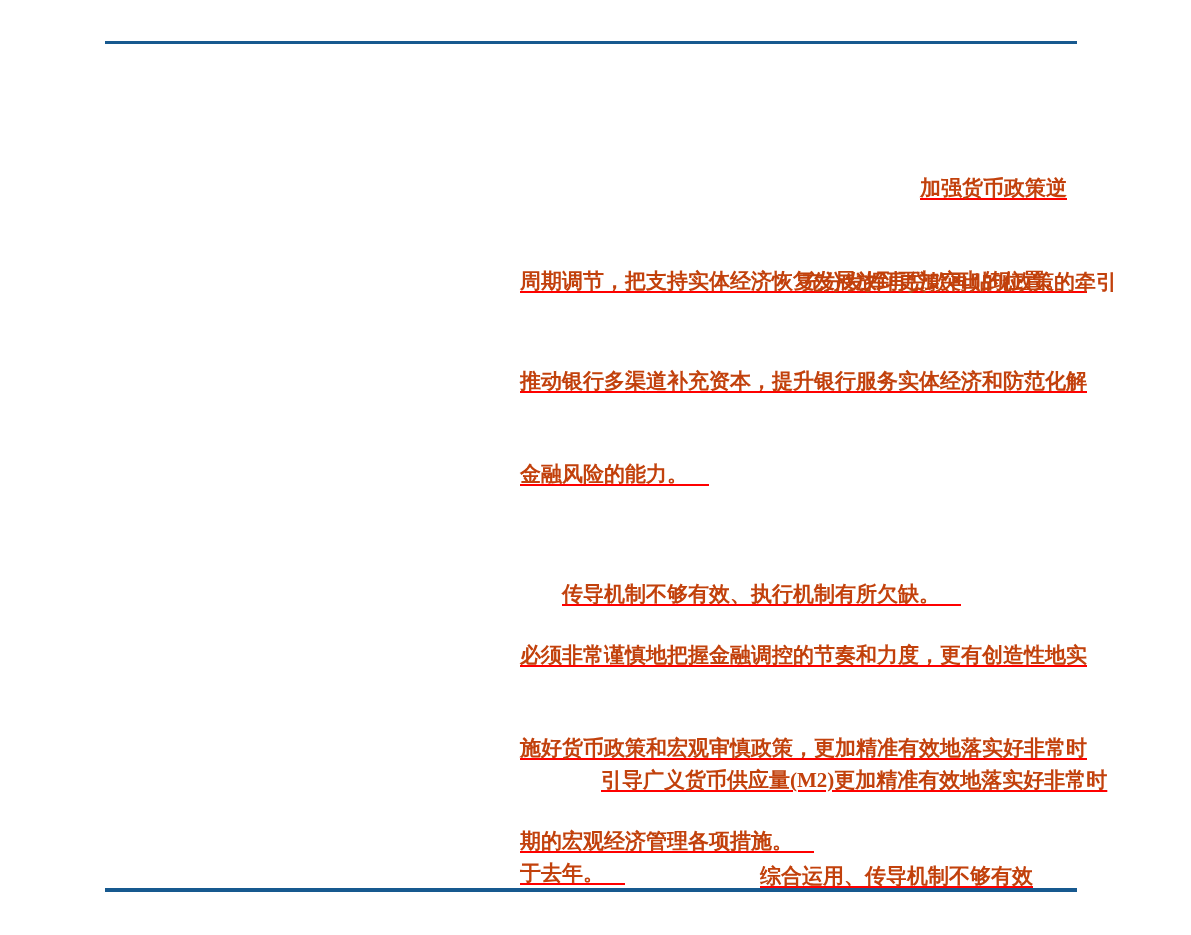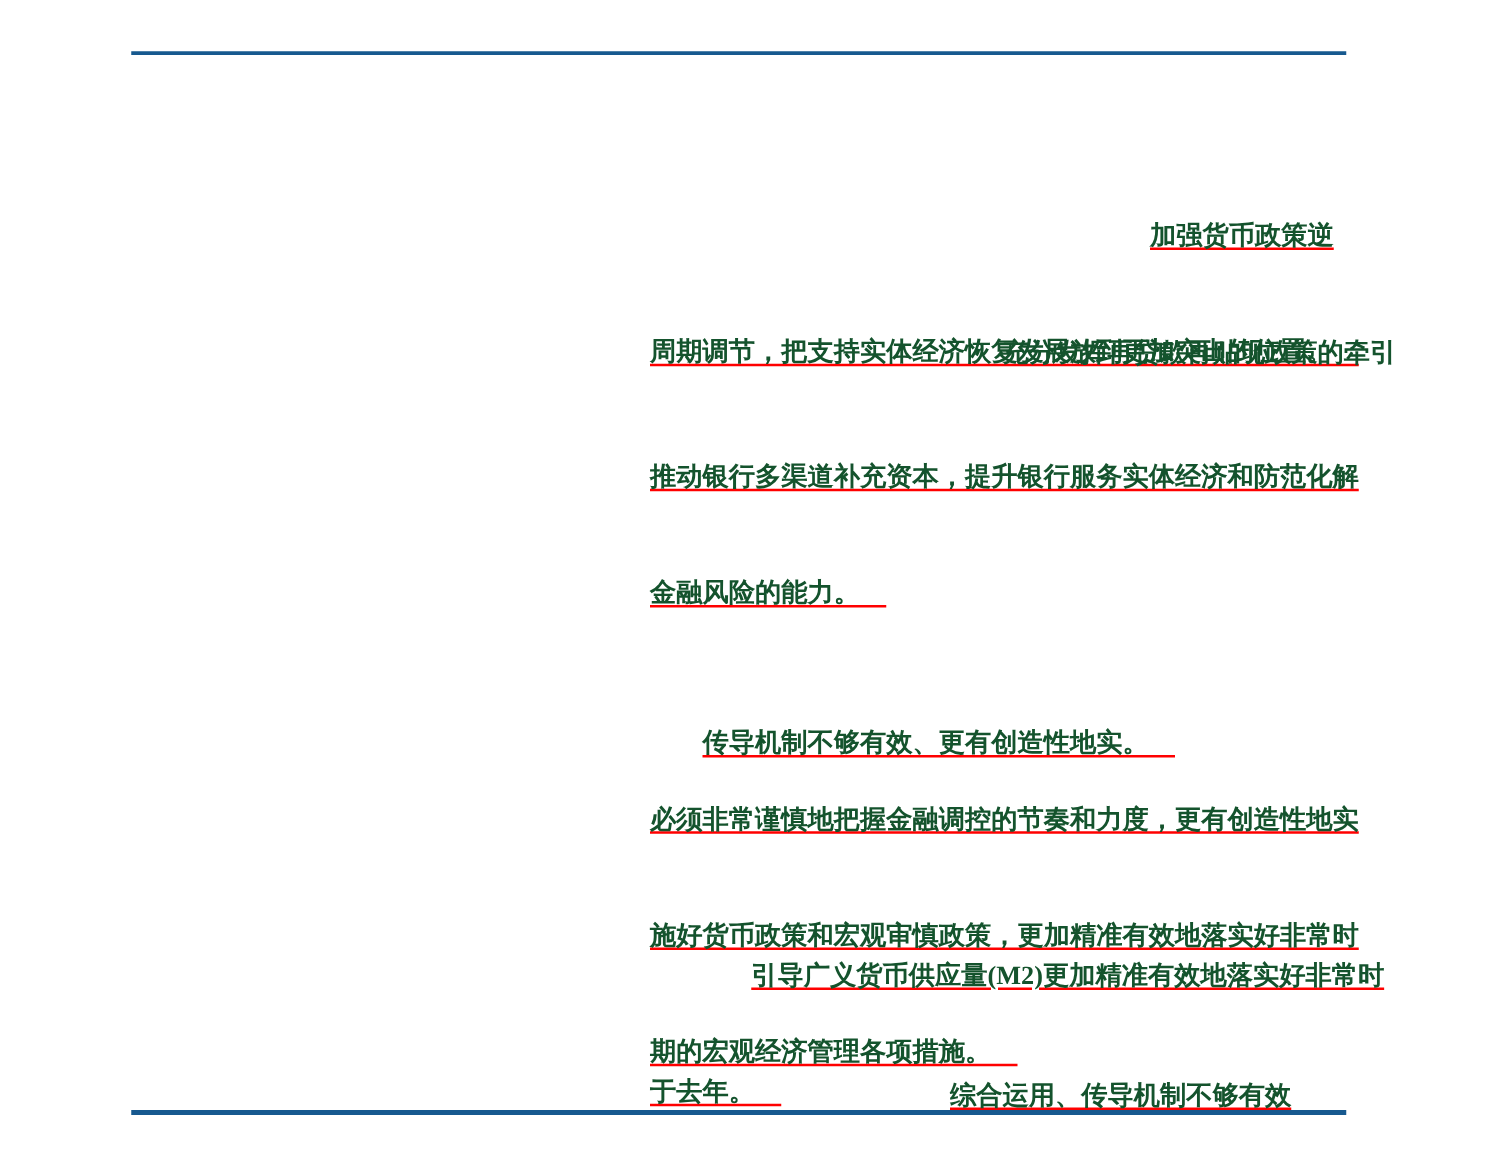--- a/index.html
+++ b/index.html
@@ -20,21 +20,21 @@
     left: 105px;
     width: 972px;
     background: #17598F;
   }
   .rule-top { top: 41px; height: 3px; }
   .rule-bottom { top: 888px; height: 4px; }
   .para {
     position: absolute;
     left: 520px;
     width: 560px;
-    color: #14532d;
+    color: #c2410c;
     font-size: 21px;
     font-weight: bold;
     line-height: 31px;
     white-space: pre;
   }
   .line { height: 31px; }
   .u {
     text-decoration: underline;
     text-decoration-color: #FF0000;
     text-decoration-thickness: 2px;
@@ -70,21 +70,21 @@
   <div class="para p2">
     <div class="line ind-p2">充分发挥再贷款再贴现政策的牵引</div>
   </div>
 
   <div class="para p3">
     <div class="line u">推动银行多渠道补充资本，提升银行服务实体经济和防范化解</div>
     <div class="line u">金融风险的能力。　</div>
   </div>
 
   <div class="para p4">
-    <div class="line u ind-p4">传导机制不够有效、更有创造性地实。　</div>
+    <div class="line u ind-p4">传导机制不够有效、执行机制有所欠缺。　</div>
   </div>
 
   <div class="para p5">
     <div class="line u">必须非常谨慎地把握金融调控的节奏和力度，更有创造性地实</div>
     <div class="line u">施好货币政策和宏观审慎政策，更加精准有效地落实好非常时</div>
     <div class="line u">期的宏观经济管理各项措施。　</div>
   </div>
 
   <div class="para p6">
     <div class="line u ind-p6">引导广义货币供应量(M2)更加精准有效地落实好非常时</div>

